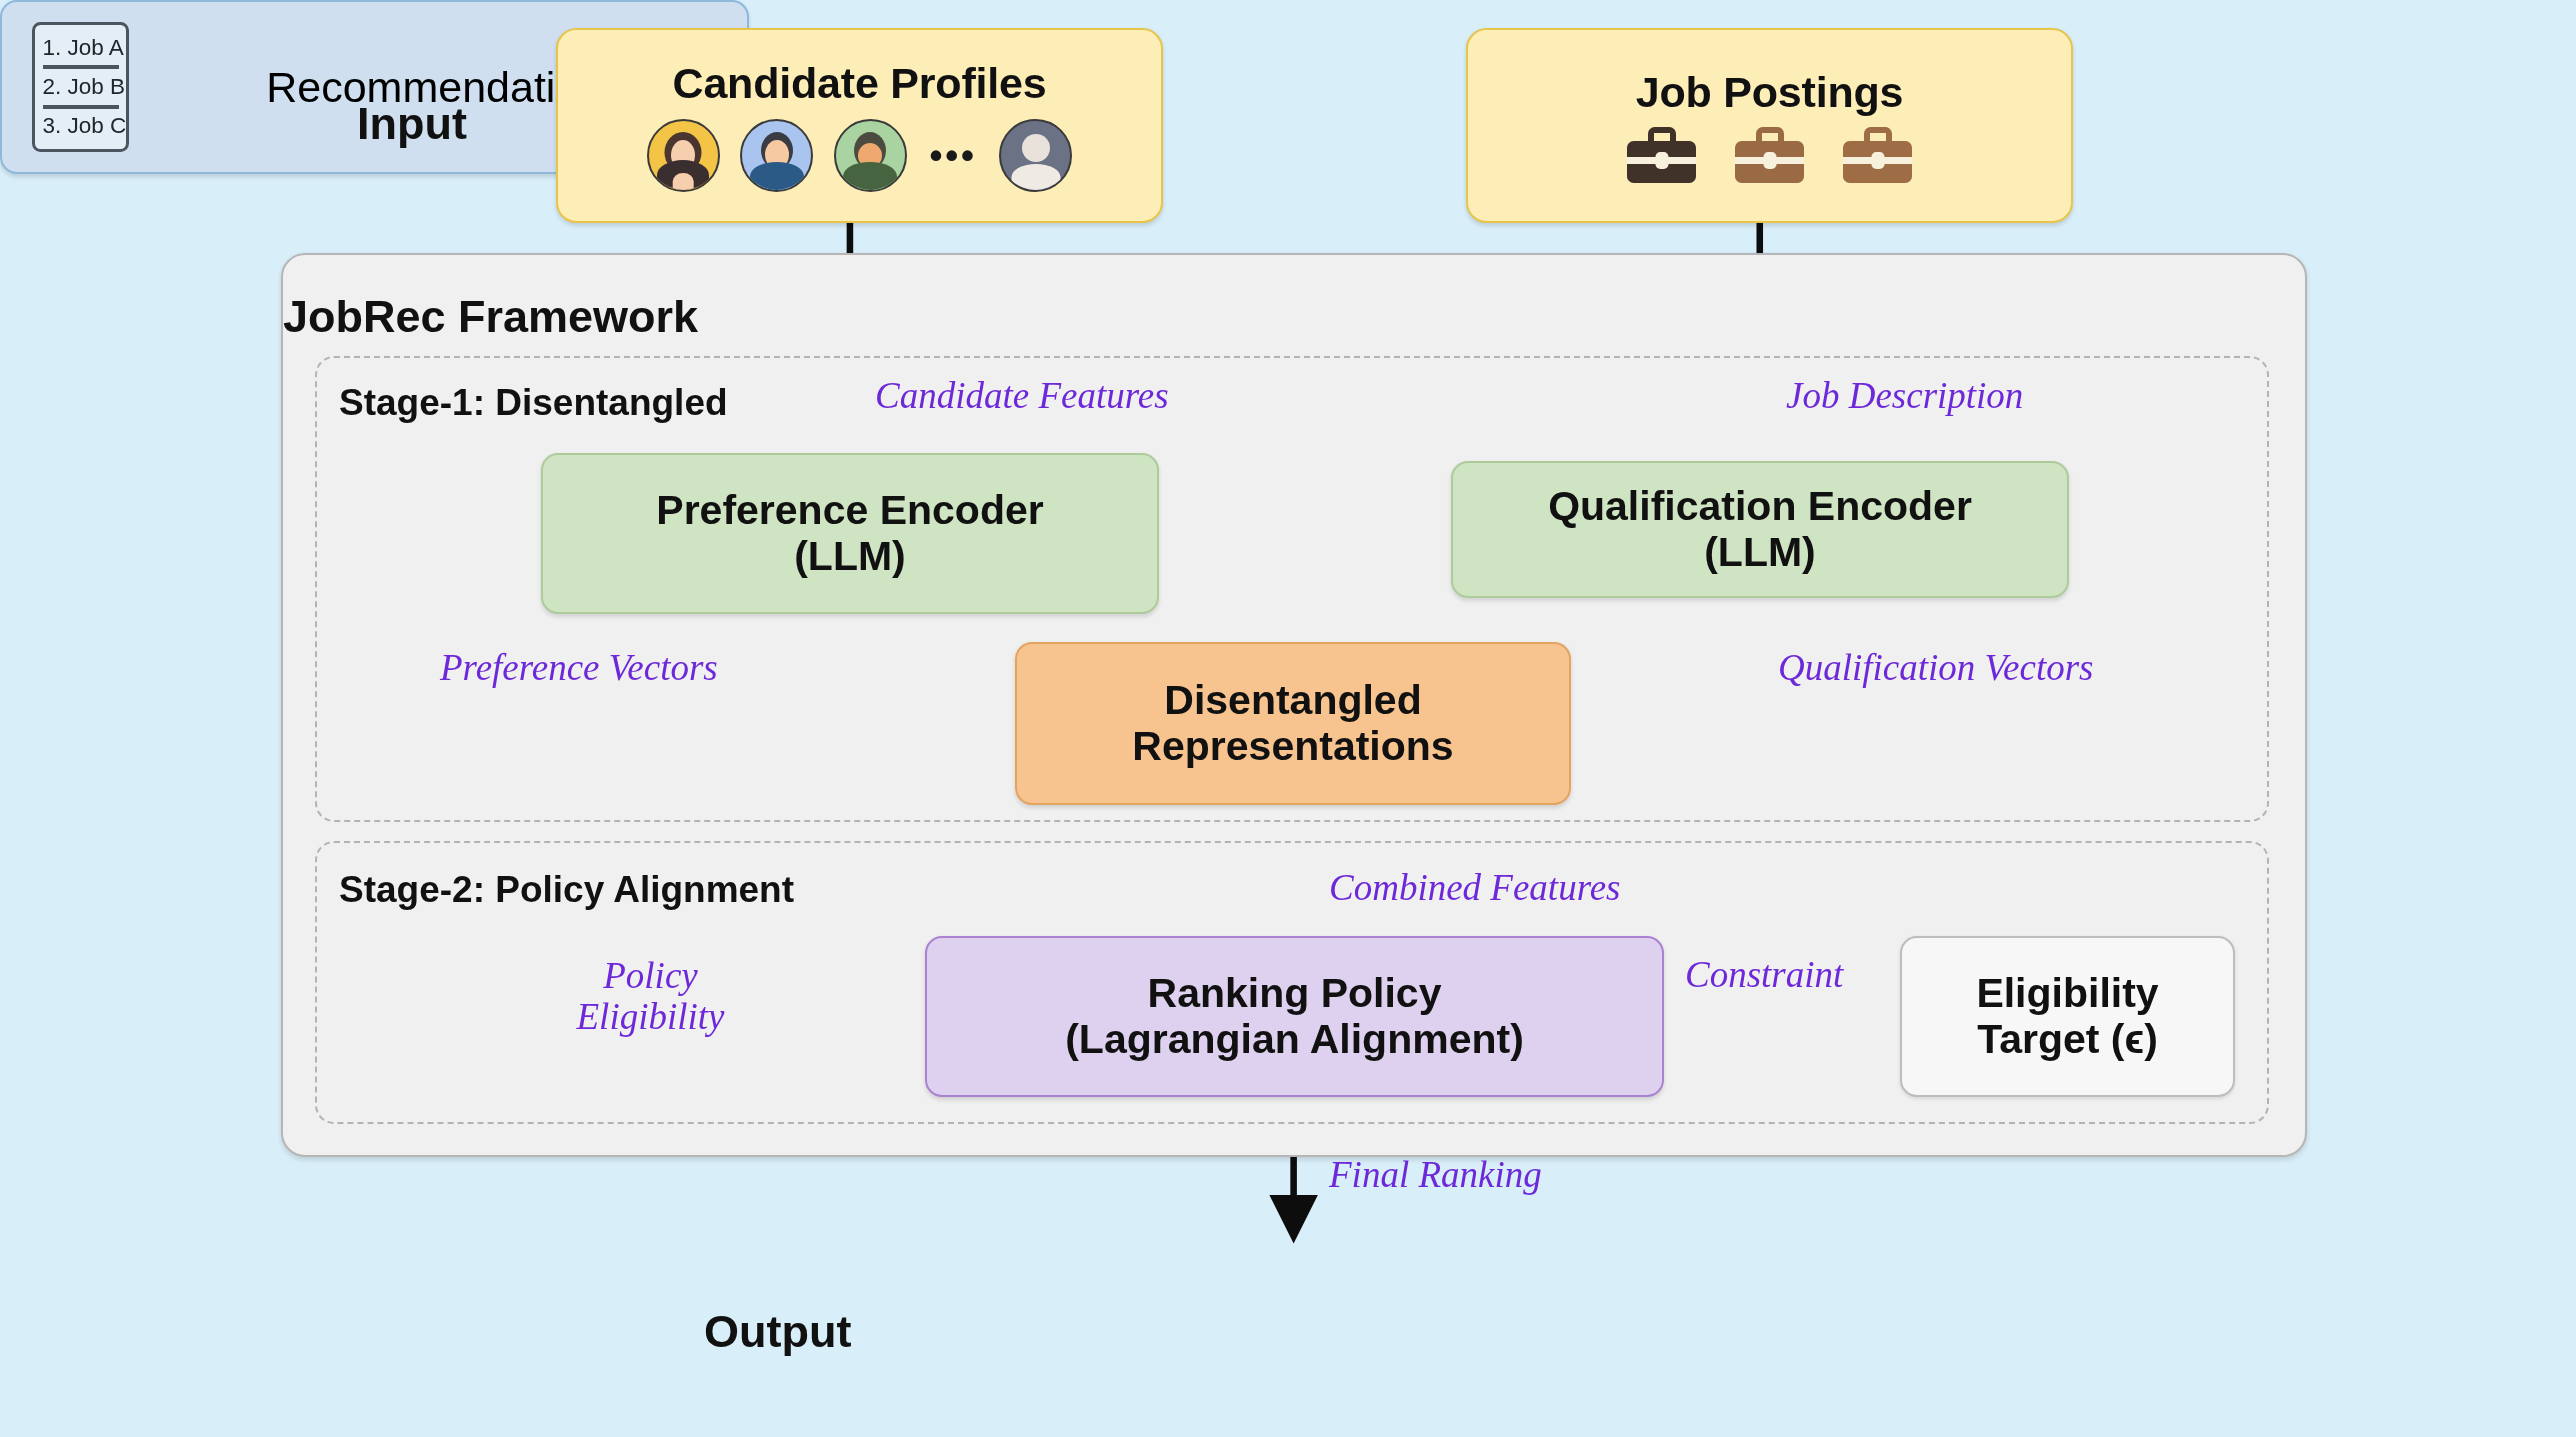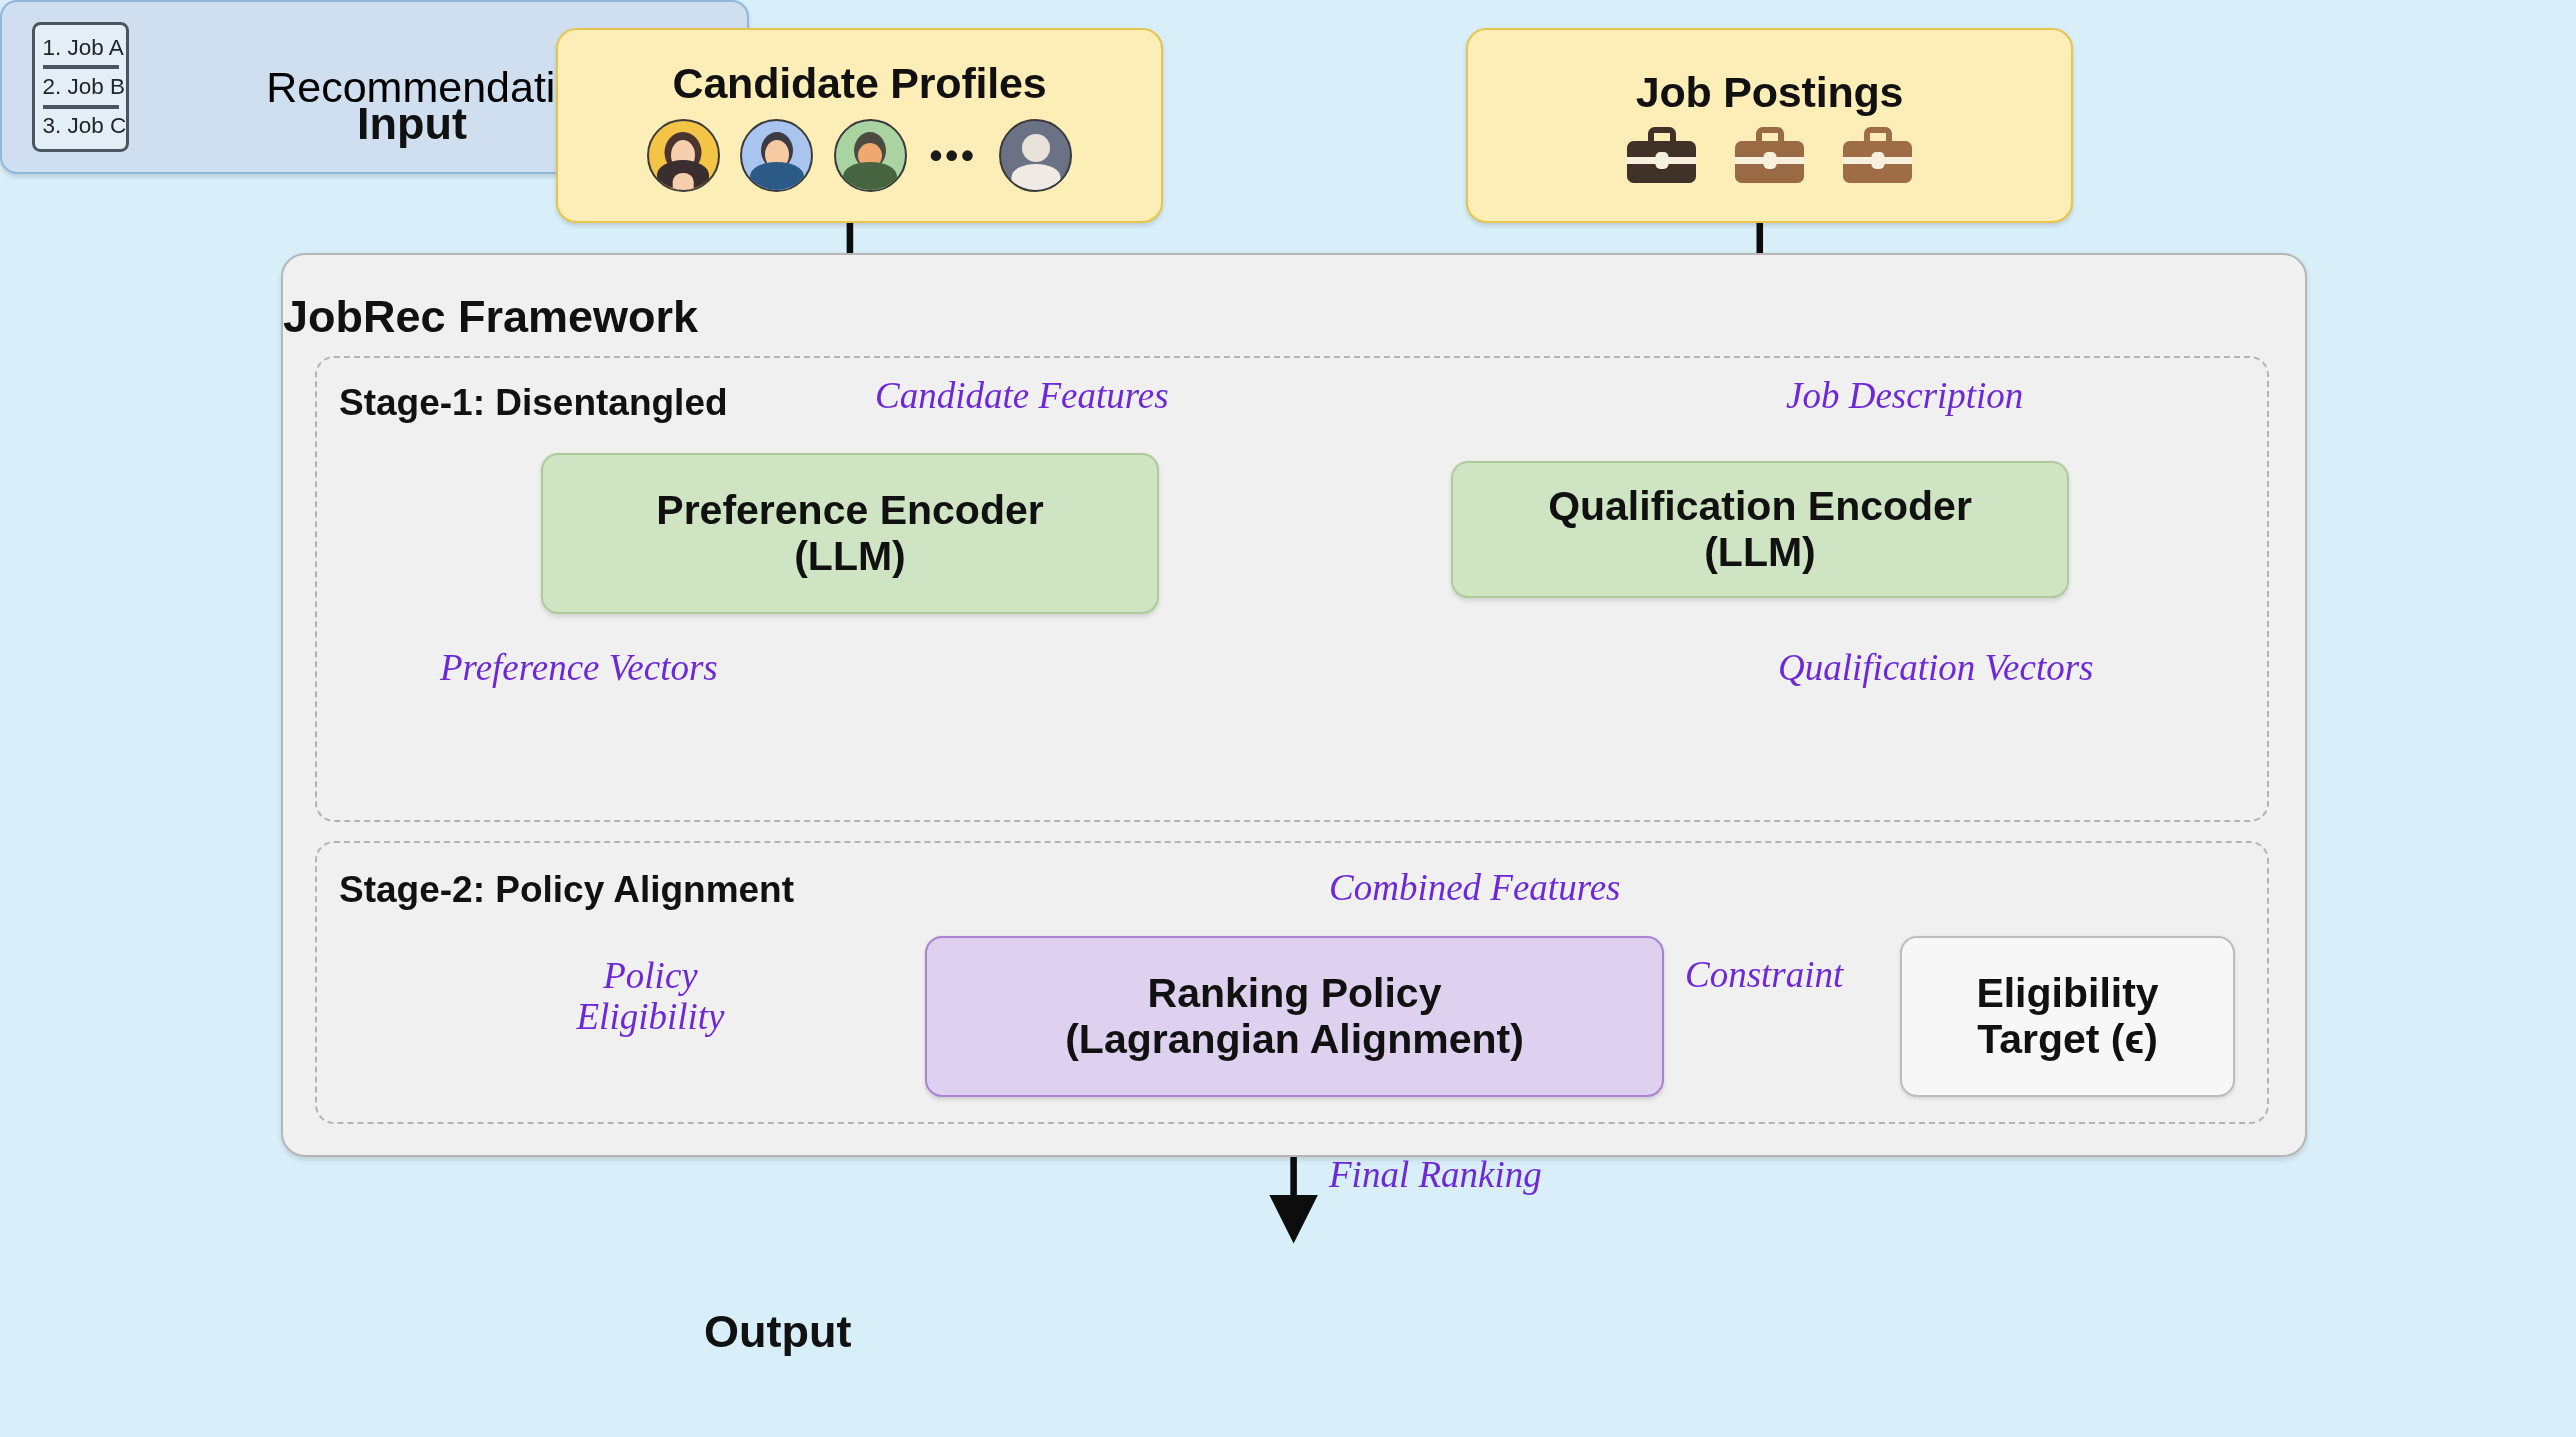--- a/index.html
+++ b/index.html
@@ -186,20 +186,24 @@
   <div class="box greenbox" style="left:541px;top:453px;width:618px;height:161px;">
     <div class="ttl">Preference Encoder</div>
     <div class="ttl">(LLM)</div>
   </div>
 
   <div class="box greenbox" style="left:1451px;top:453px;width:618px;height:137px;margin-top:8px;">
     <div class="ttl">Qualification Encoder</div>
     <div class="ttl">(LLM)</div>
   </div>
 
+  <div class="box orangebox" style="left:1015px;top:642px;width:556px;height:163px;">
+    <div class="ttl">Disentangled</div>
+    <div class="ttl">Representations</div>
+  </div>
 
   <div class="stagebox" style="left:315px;top:841px;width:1954px;height:283px;"></div>
   <div class="stage-label" style="left:339px;top:869px;">Stage-2: Policy Alignment</div>
 
   <div class="box whitebox" style="left:1900px;top:936px;width:335px;height:161px;">
     <div class="ttl">Eligibility</div>
     <div class="ttl">Target (ϵ)</div>
   </div>
 
   <div class="box purplebox" style="left:925px;top:936px;width:739px;height:161px;">

